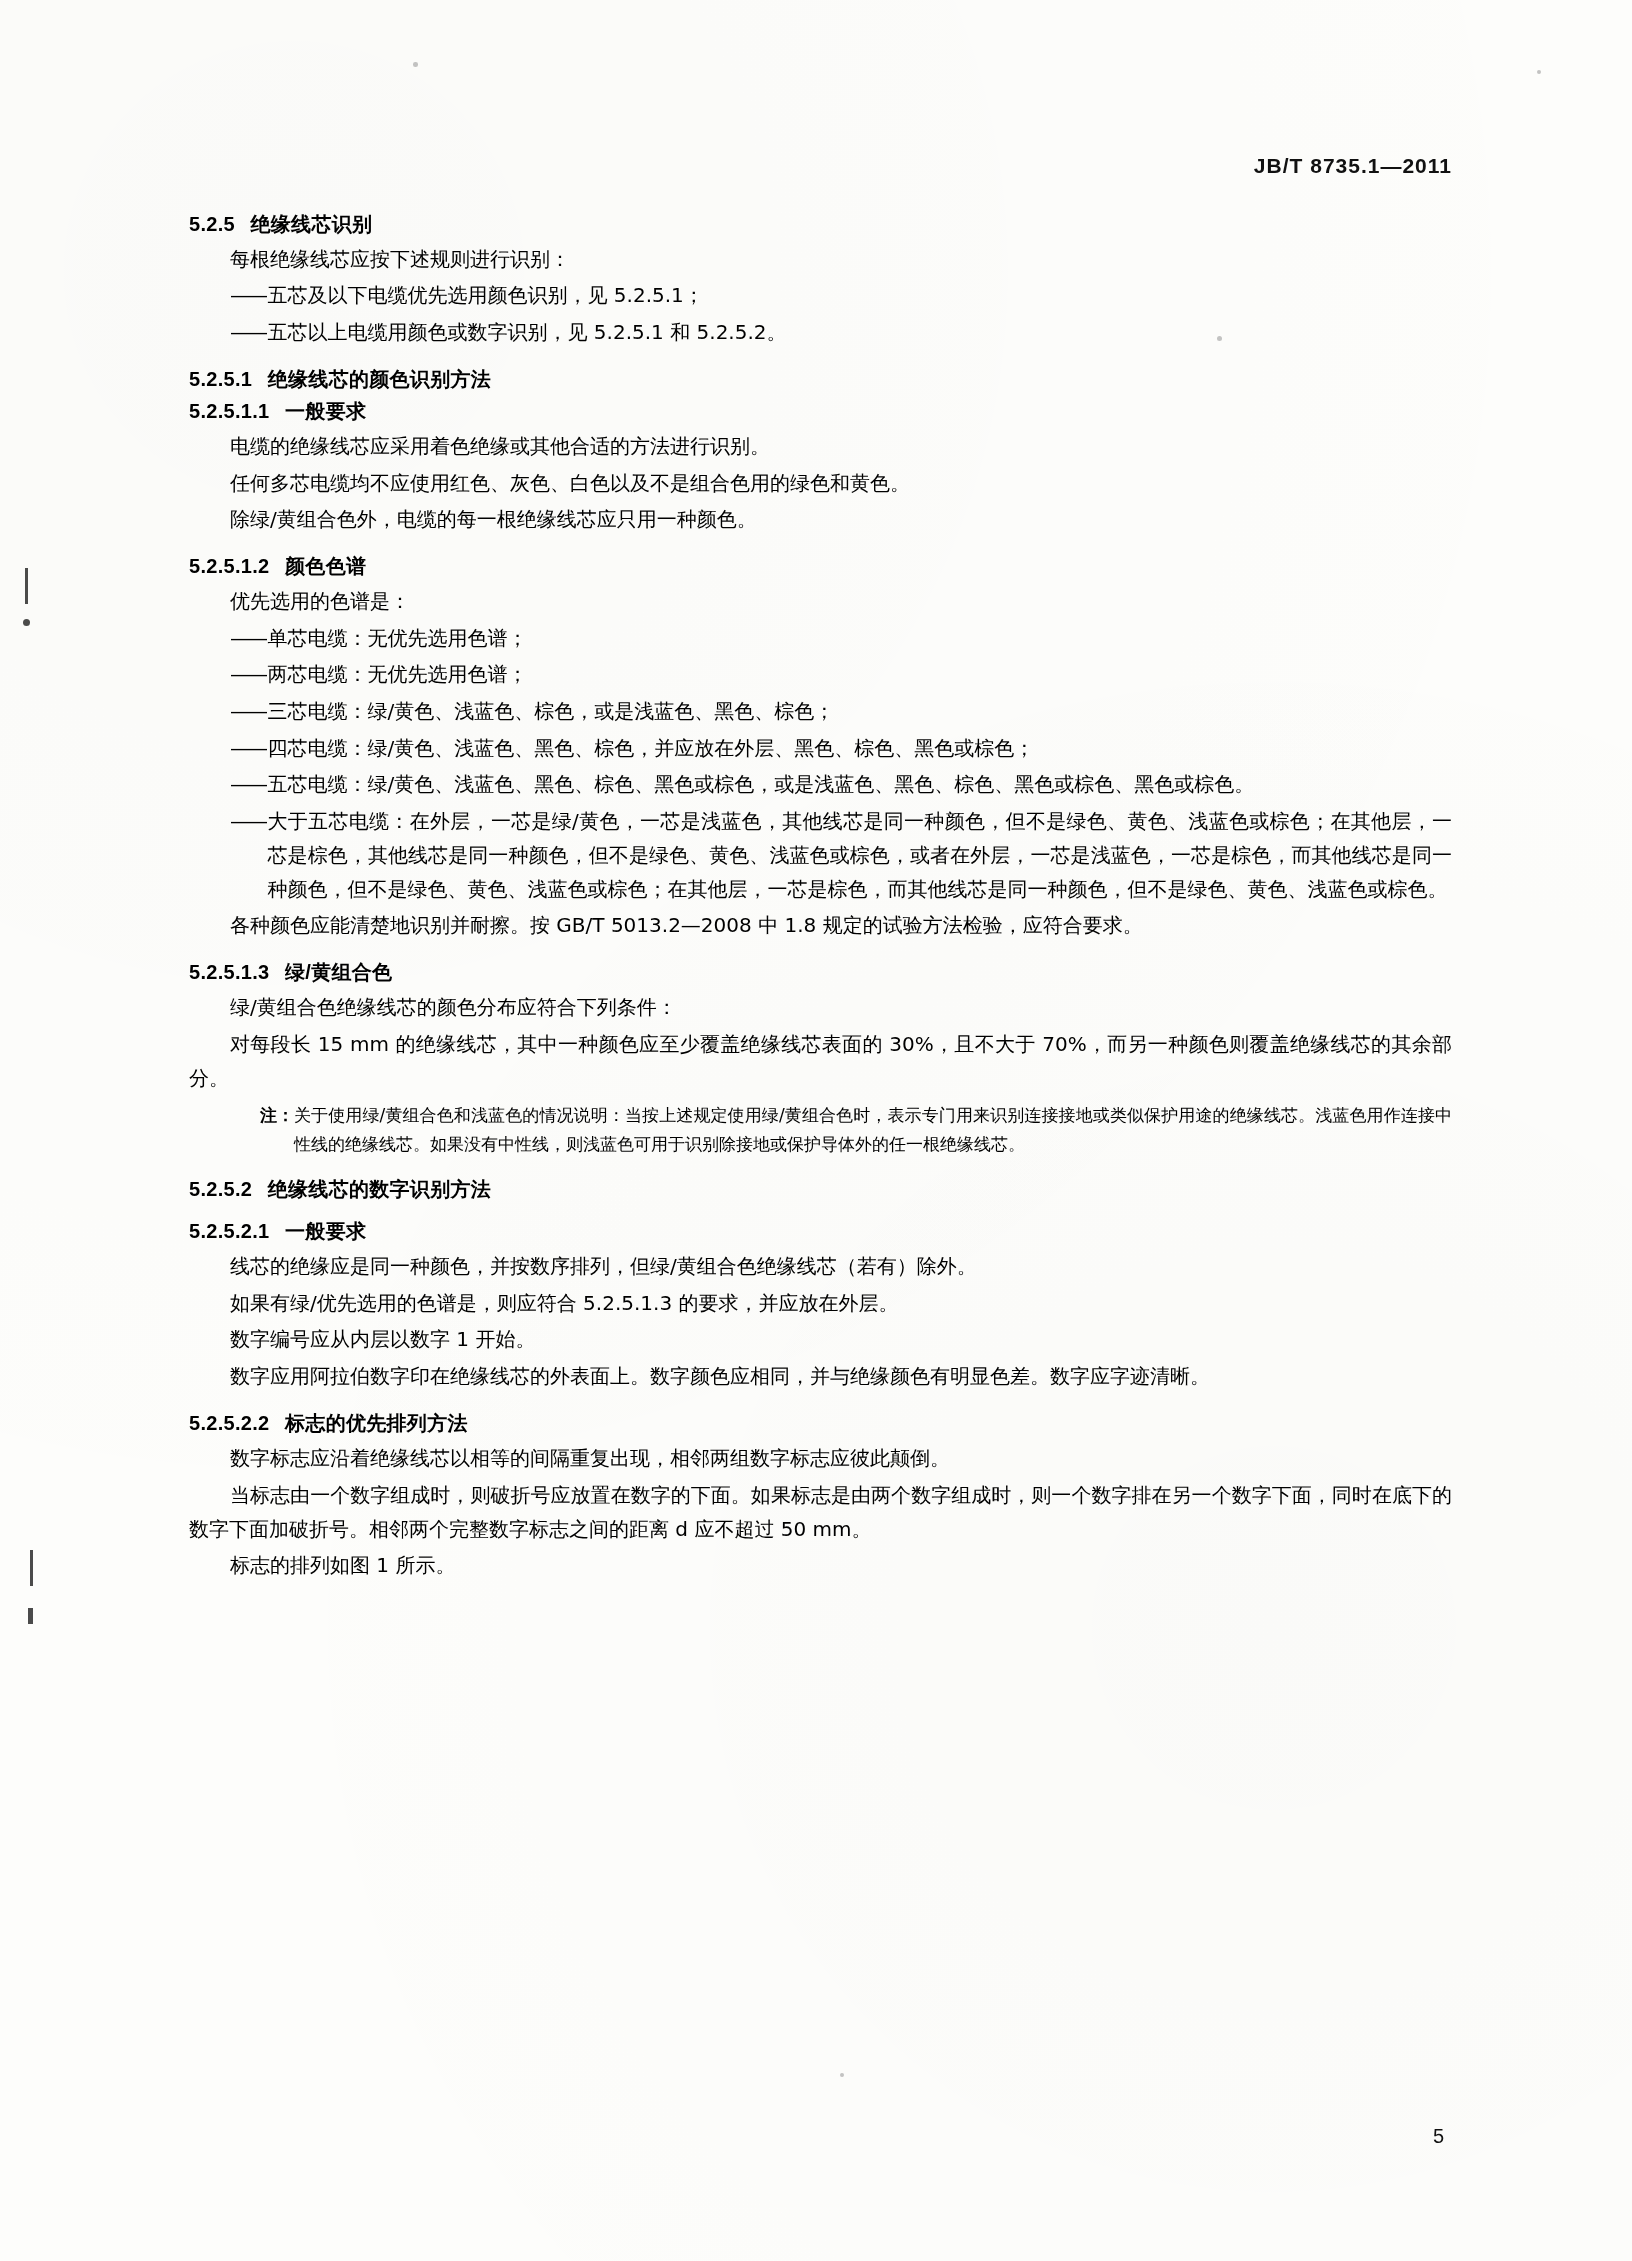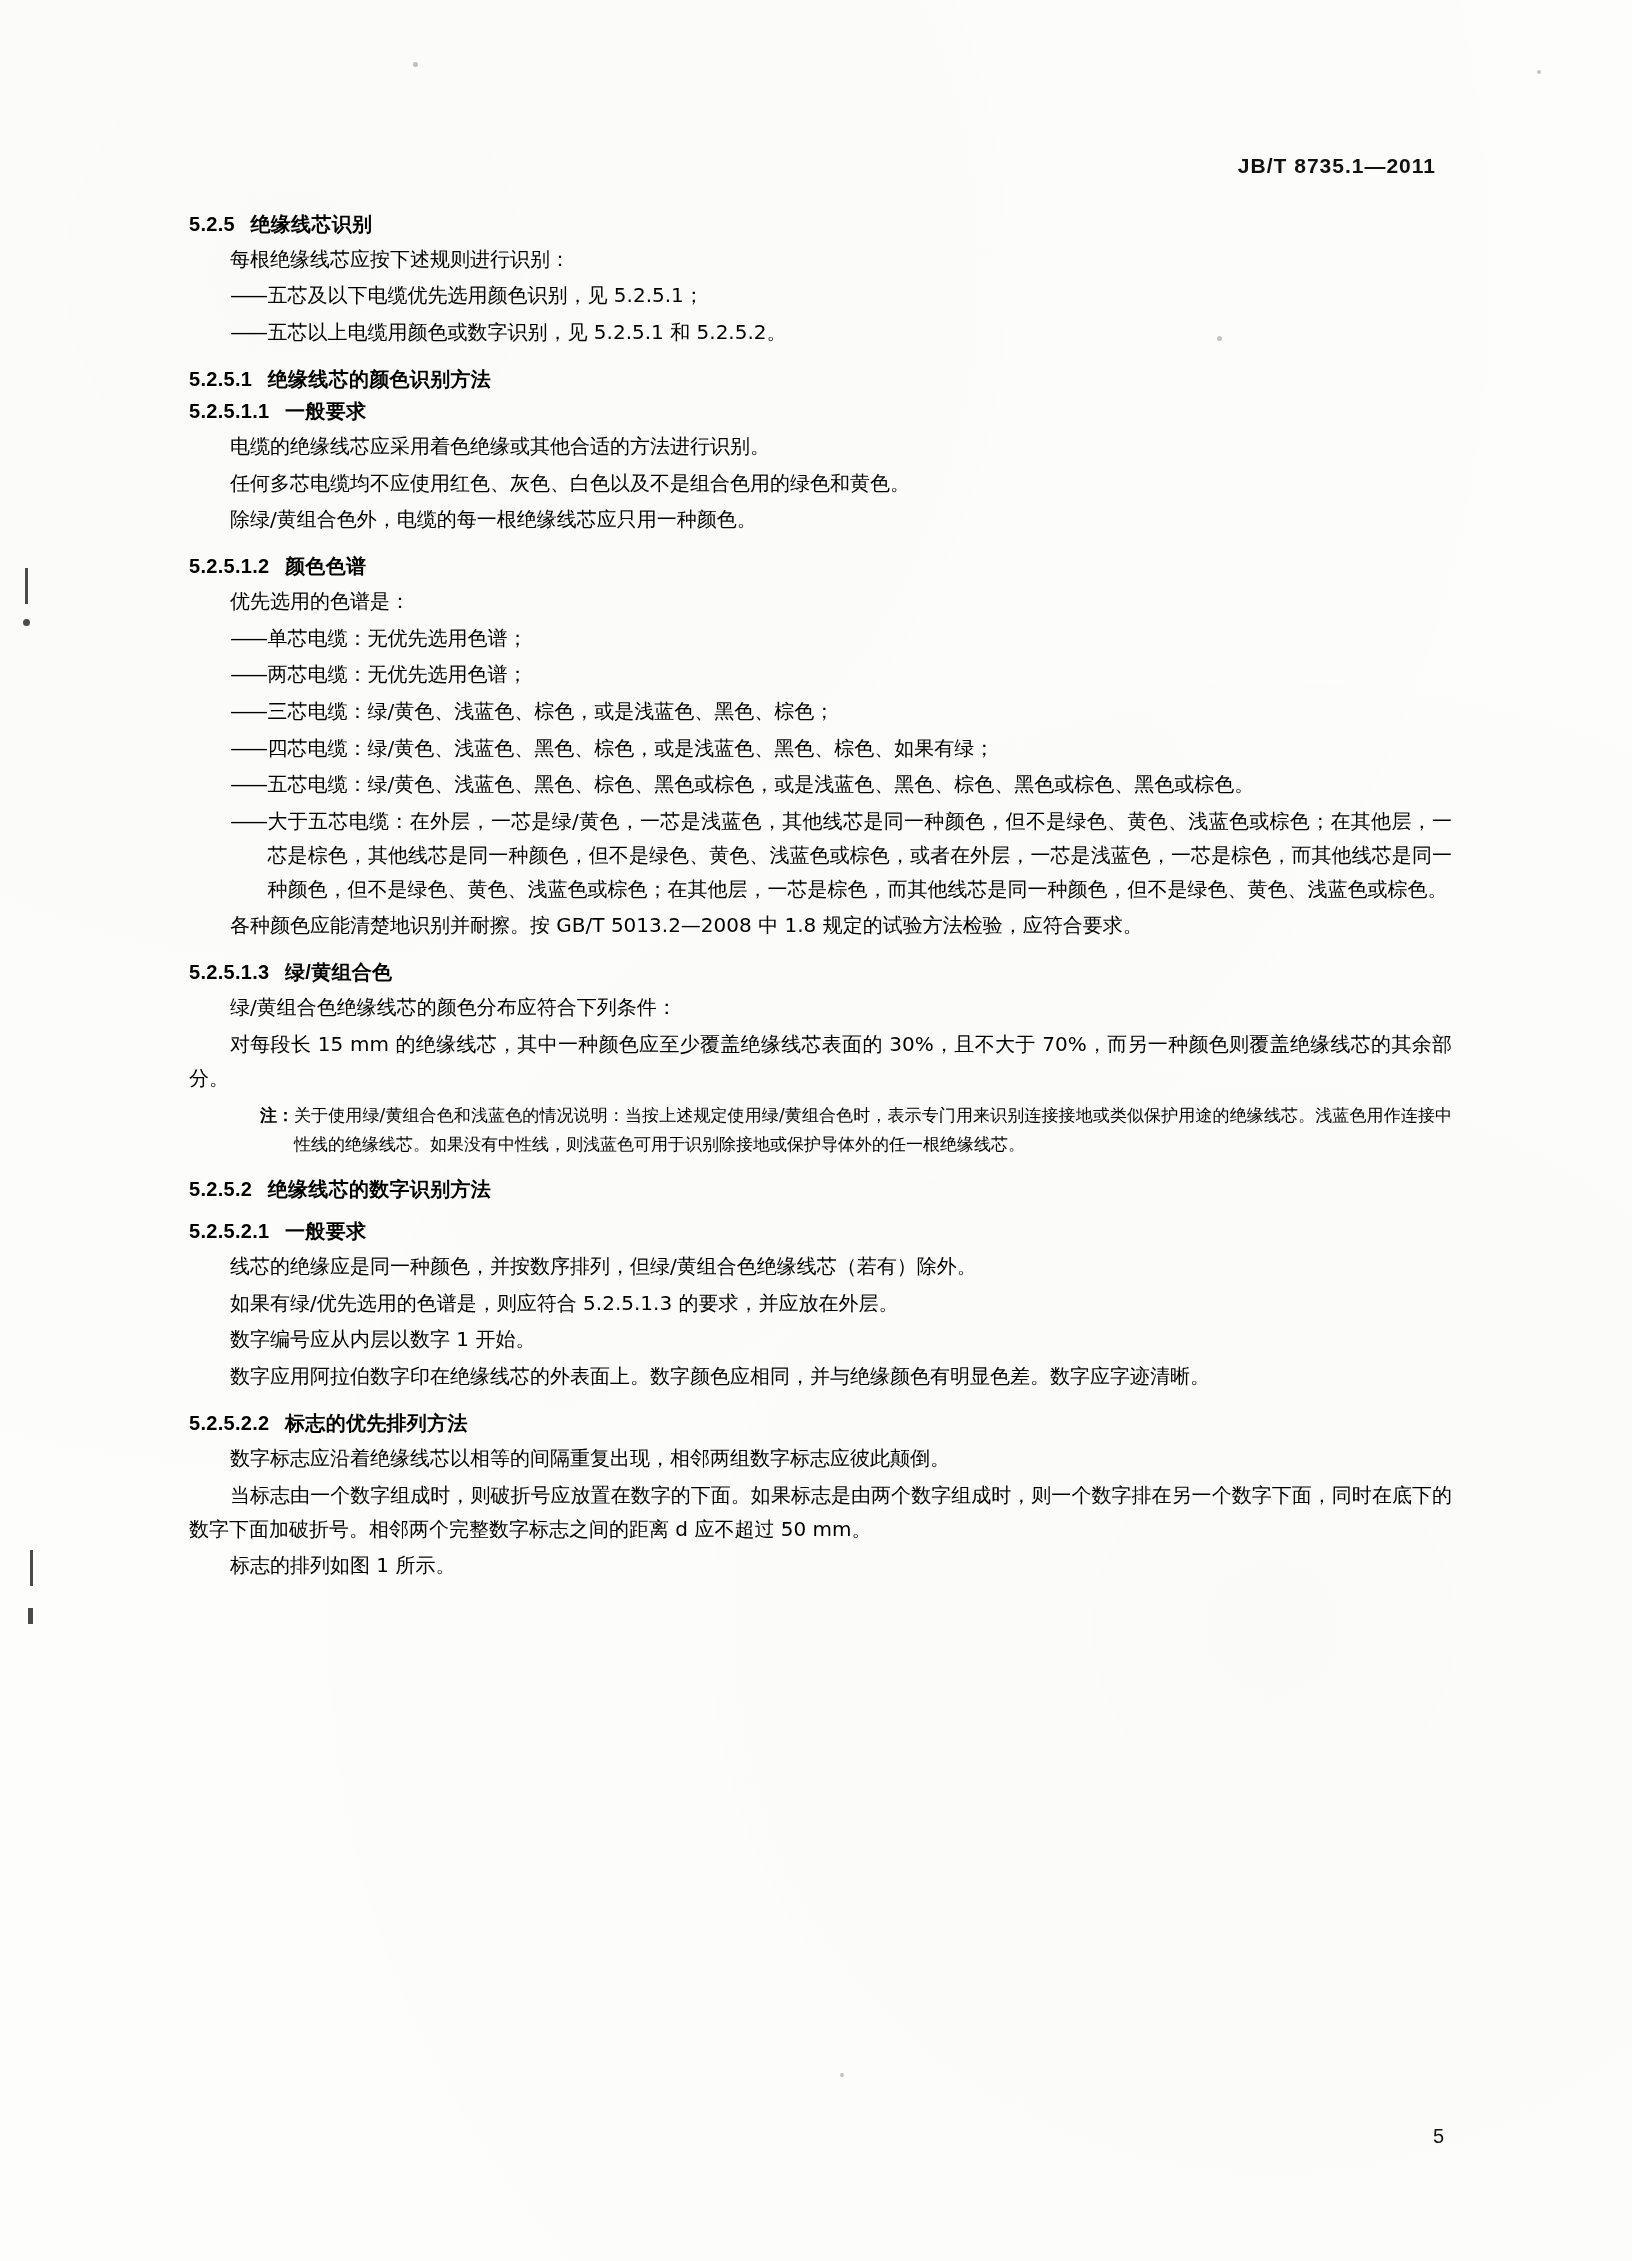--- a/index.html
+++ b/index.html
@@ -33,21 +33,21 @@
     top: 147px;
     width: 1263px;
   }
   
   .header {
     position: relative;
     height: 47px;
   }
   .header-code {
     position: absolute;
-    right: 16px;
+    right: 0;
     top: 6.5px;
     font-family: "Liberation Sans", sans-serif;
     font-size: 21px;
     font-weight: bold;
     letter-spacing: 1px;
     color: #111;
   }
   
   .h-sec {
     font-family: "Liberation Sans", sans-serif;
@@ -201,21 +201,21 @@
     <div class="dash-item">
       <span class="dash-mark">——</span>
       <span class="dash-body"><span class="lead">两芯电缆：</span><span>无优先选用色谱；</span></span>
     </div>
     <div class="dash-item">
       <span class="dash-mark">——</span>
       <span class="dash-body"><span class="lead">三芯电缆：</span><span>绿/黄色、浅蓝色、棕色，或是浅蓝色、黑色、棕色；</span></span>
     </div>
     <div class="dash-item">
       <span class="dash-mark">——</span>
-      <span class="dash-body"><span class="lead">四芯电缆：</span><span>绿/黄色、浅蓝色、黑色、棕色，或是浅蓝色、黑色、棕色、如果有绿；</span></span>
+      <span class="dash-body"><span class="lead">四芯电缆：</span><span>绿/黄色、浅蓝色、黑色、棕色，并应放在外层、黑色、棕色、黑色或棕色；</span></span>
     </div>
     <div class="dash-item">
       <span class="dash-mark">——</span>
       <span class="dash-body"><span class="lead">五芯电缆：</span><span>绿/黄色、浅蓝色、黑色、棕色、黑色或棕色，或是浅蓝色、黑色、棕色、黑色或棕色、黑色或棕色。</span></span>
     </div>
     <div class="dash-item">
       <span class="dash-mark">——</span>
       <span class="dash-body"><span class="lead">大于五芯电缆：</span><span>在外层，一芯是绿/黄色，一芯是浅蓝色，其他线芯是同一种颜色，但不是绿色、黄色、浅蓝色或棕色；在其他层，一芯是棕色，其他线芯是同一种颜色，但不是绿色、黄色、浅蓝色或棕色，或者在外层，一芯是浅蓝色，一芯是棕色，而其他线芯是同一种颜色，但不是绿色、黄色、浅蓝色或棕色；在其他层，一芯是棕色，而其他线芯是同一种颜色，但不是绿色、黄色、浅蓝色或棕色。</span></span>
     </div>
 

